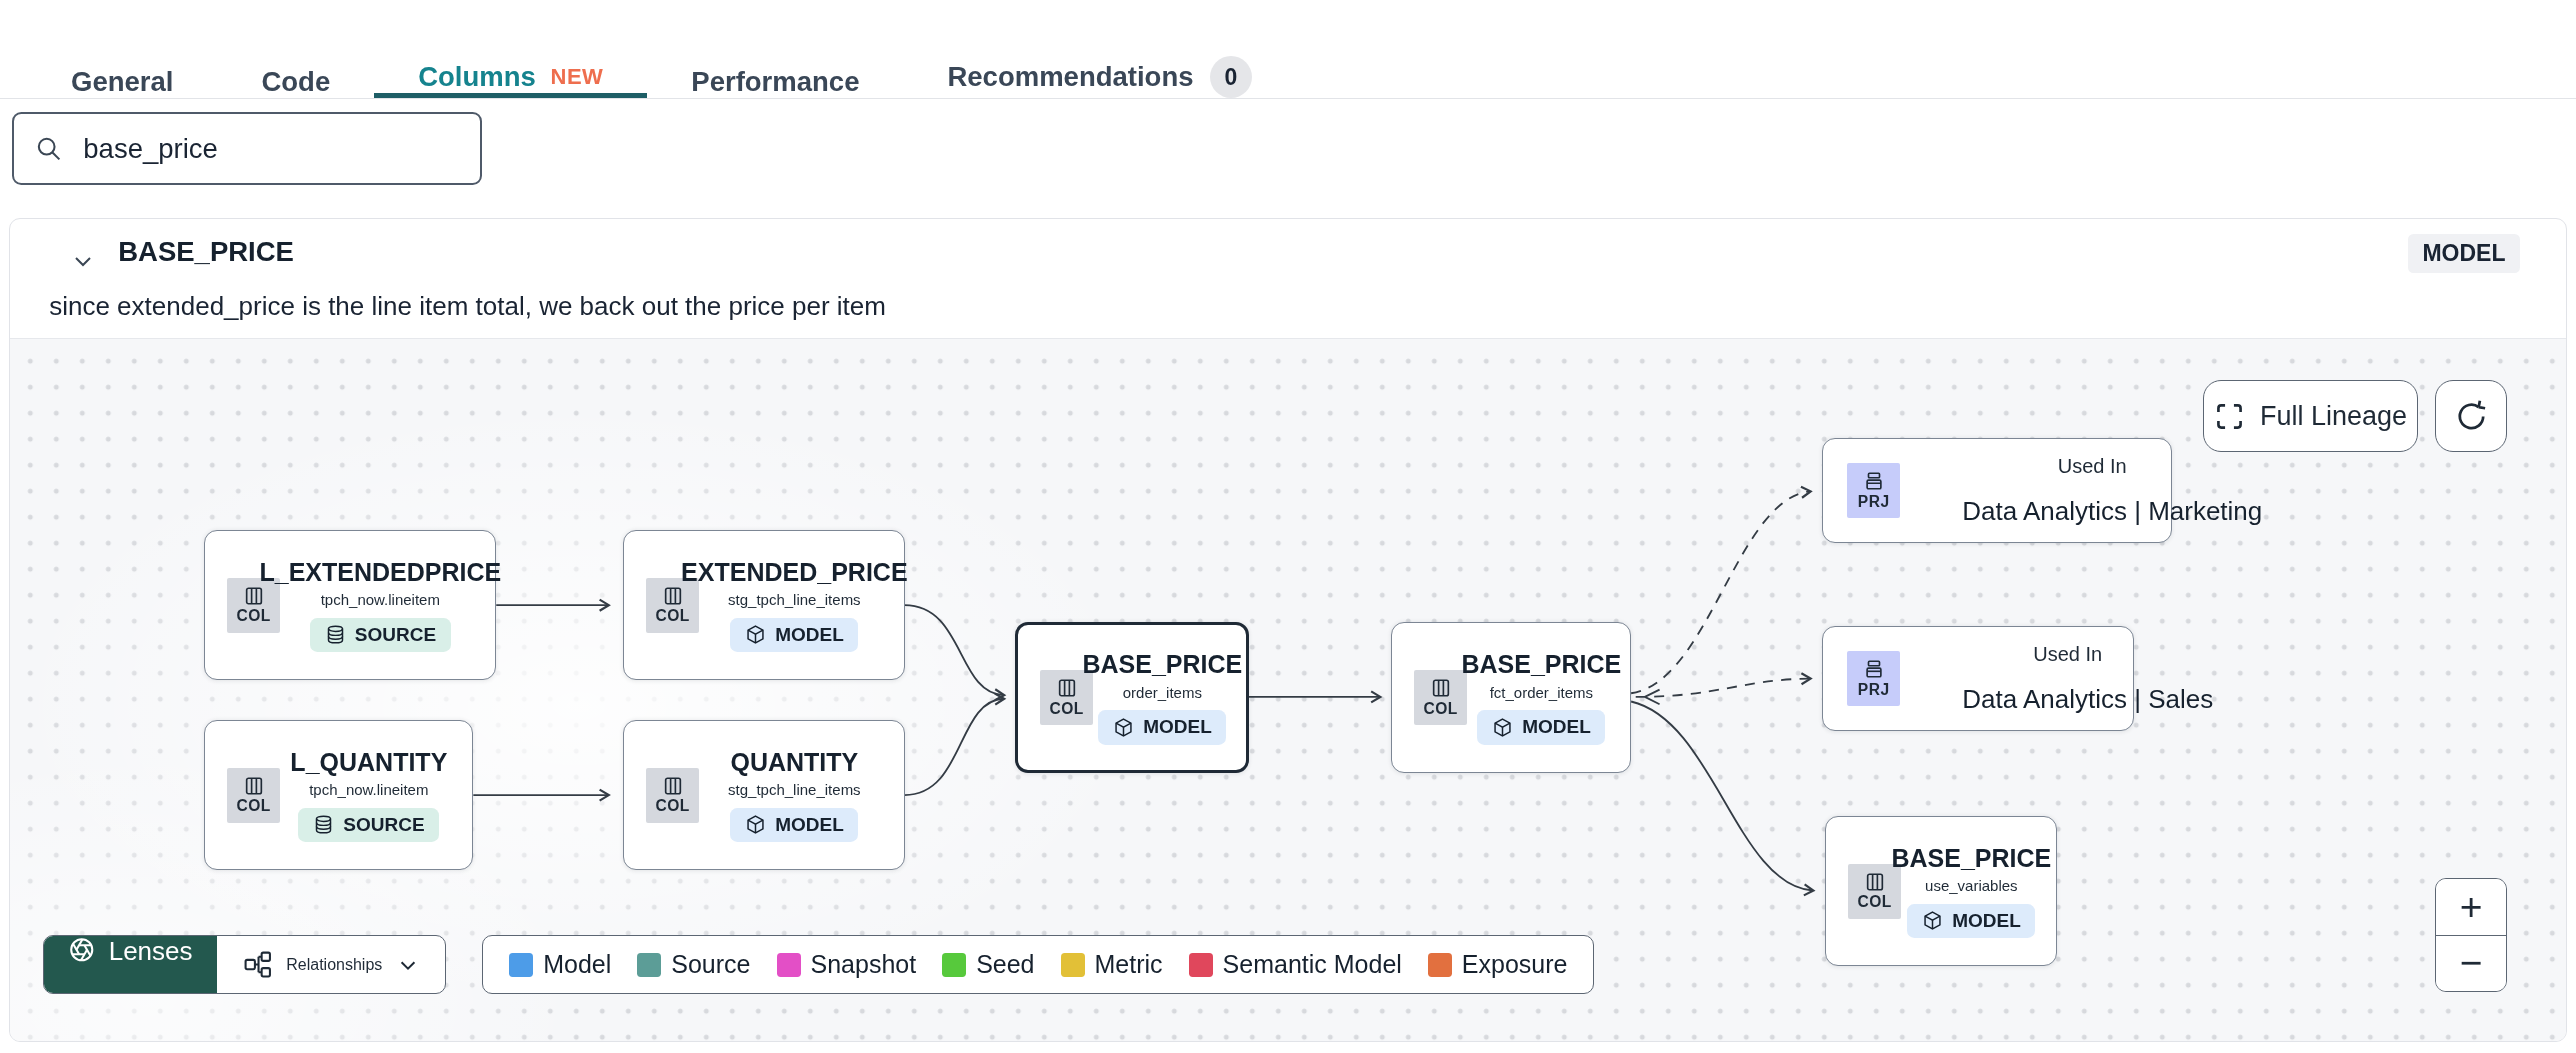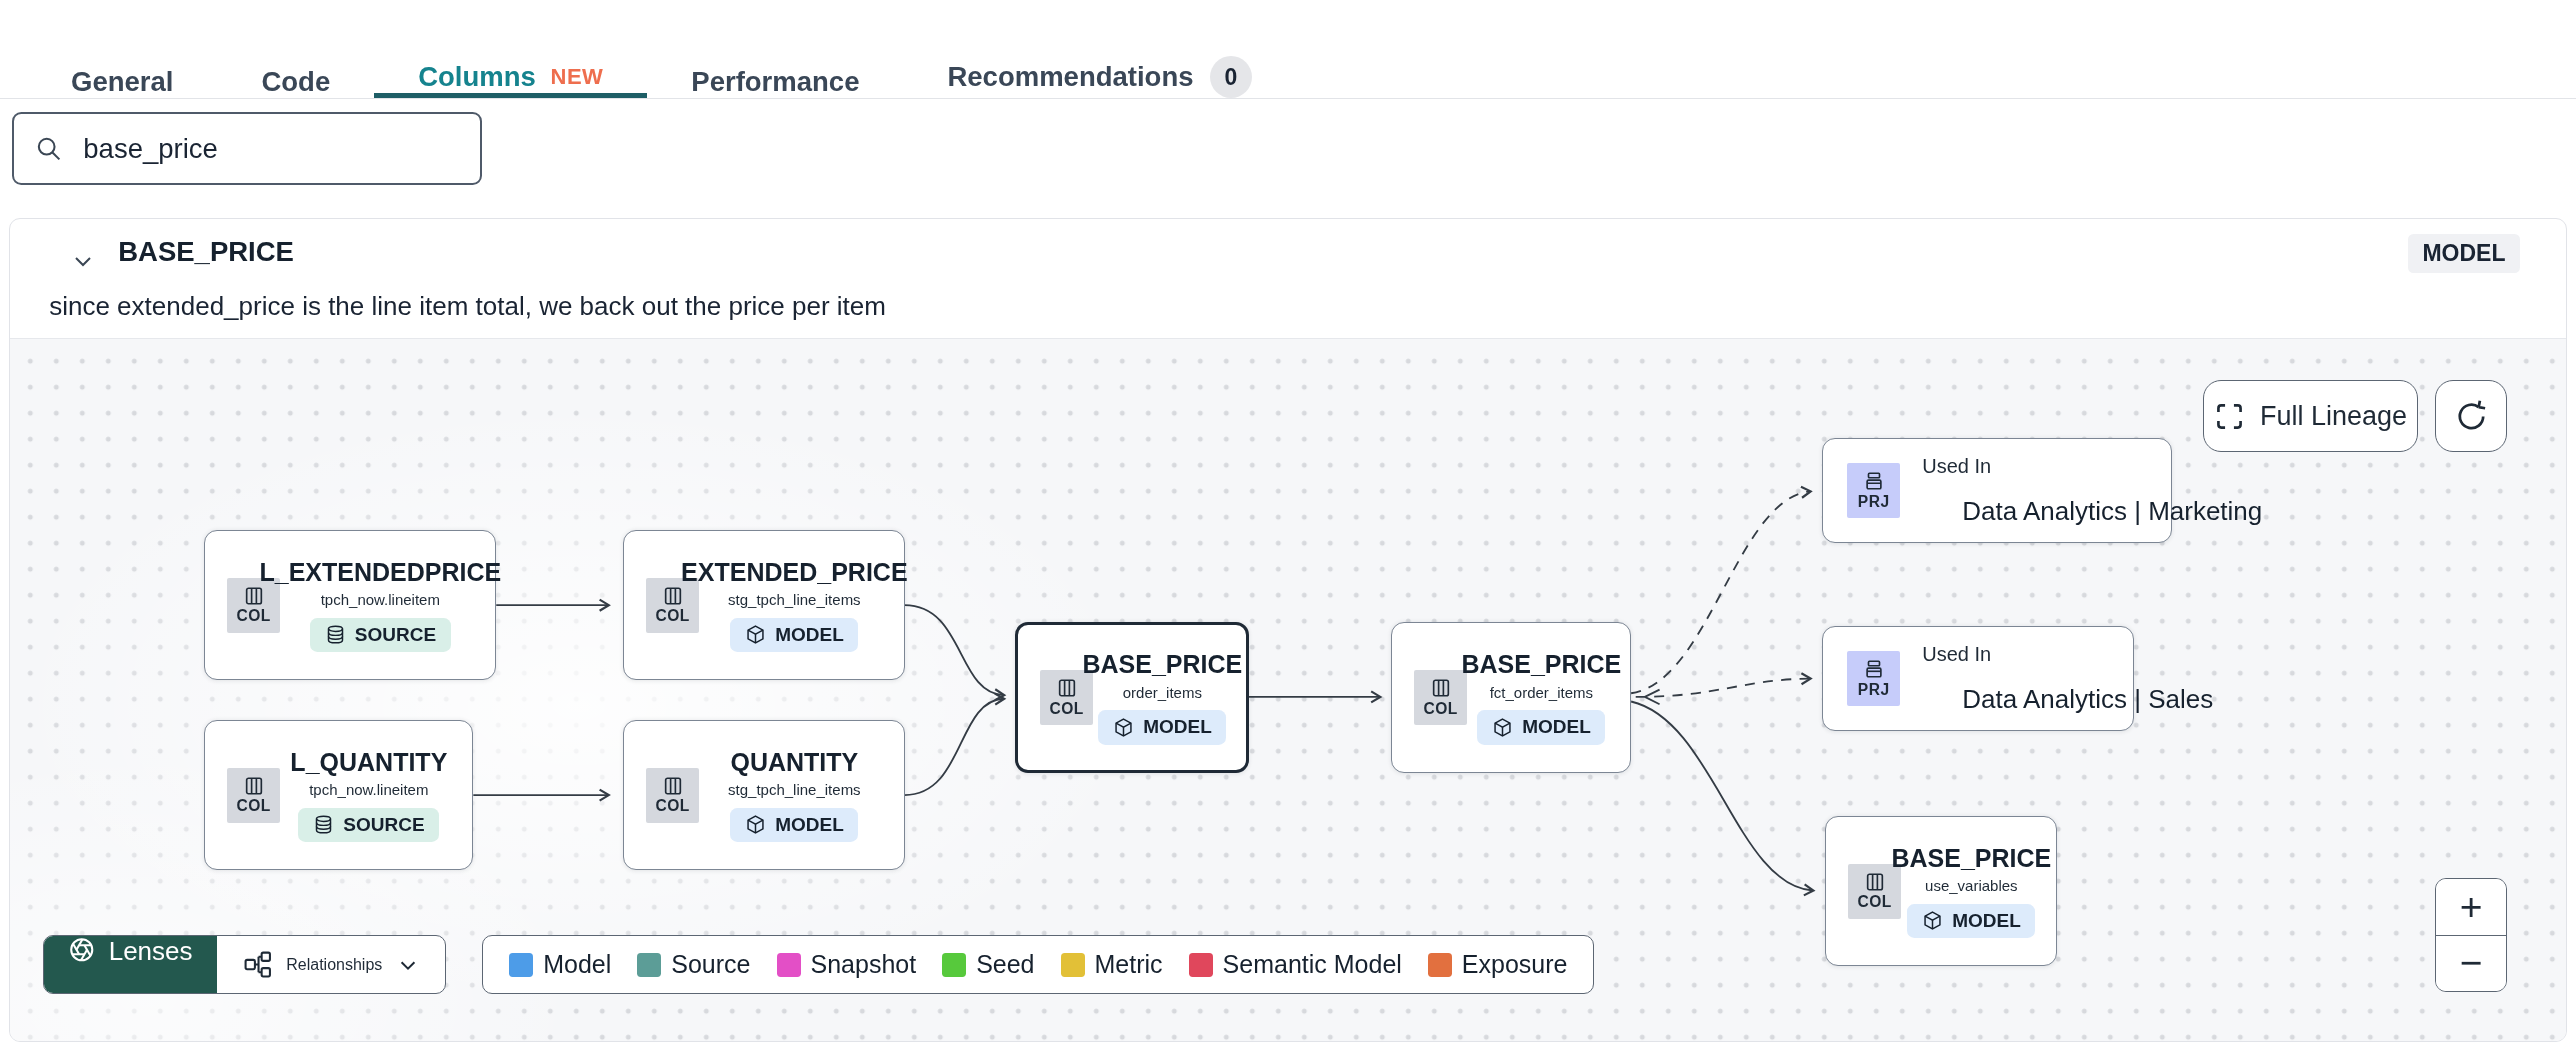--- a/index.html
+++ b/index.html
@@ -85,21 +85,21 @@
     font-size:19px;font-weight:600;color:#16212E;padding:6.4px 14.7px;border-radius:7.3px;
   }
   .badge-model{background:#DDEBFB;}
   .badge-source{background:#D9EFE8;}
   .exposure{
     position:absolute;z-index:3;box-sizing:border-box;background:#fff;
     border:1.7px solid #7C8694;border-radius:13px;
     display:flex;align-items:center;gap:22px;padding:0 24px;
     box-shadow:0 0.9px 4.6px rgba(25,35,50,.10);cursor:pointer;
   }
-  .exp-body{display:flex;flex-direction:column;align-items:flex-start;gap:18px;}
+  .exp-body{display:flex;flex-direction:column;align-items:center;gap:18px;}
   .exp-eyebrow{font-size:20px;color:#1F2A36;}
   .exp-title{font-size:26px;color:#16212E;white-space:nowrap;margin-left:40px;}
   
   .ctl{box-sizing:border-box;background:#fff;border:1.8px solid #5C6673;border-radius:18px;
     display:flex;align-items:center;justify-content:center;color:#1F2A36;cursor:pointer;z-index:4;}
   .full-lineage{position:absolute;left:2193px;top:41px;width:215px;height:72px;gap:14.7px;font-size:27px;font-weight:500;}
   .refresh-btn{position:absolute;left:2425px;top:41px;width:72px;height:72px;}
   .zoom-ctl{
     position:absolute;left:2425px;top:539px;width:72px;height:114px;box-sizing:border-box;z-index:4;
     background:#fff;border:1.8px solid #5C6673;border-radius:11px;display:flex;flex-direction:column;overflow:hidden;

